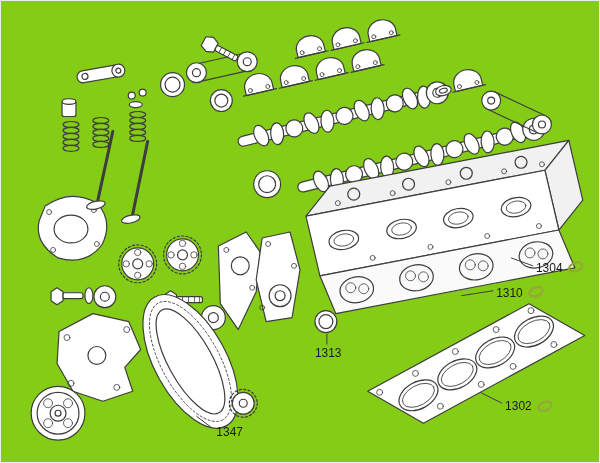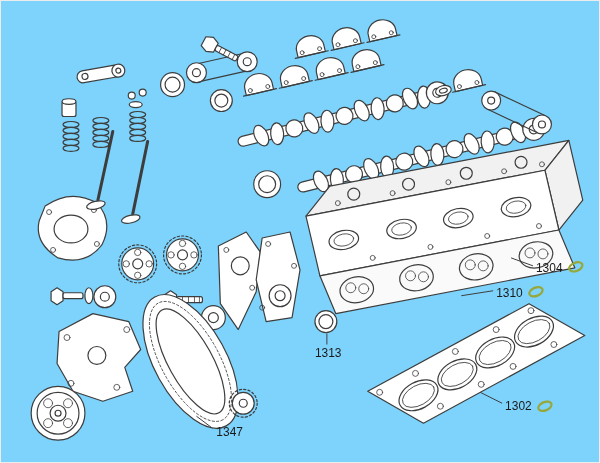--- a/index.html
+++ b/index.html
@@ -1,16 +1,16 @@
 <!DOCTYPE html>
 <html><head>
 <meta charset="utf-8">
 <style>
   html,body{margin:0;padding:0;background:#ffffff;}
-  .stage{position:relative;width:600px;height:463px;background:#7dd3fc;border:1px solid #ececec;box-sizing:border-box;overflow:hidden;}
+  .stage{position:relative;width:600px;height:463px;background:#84cc16;border:1px solid #ececec;box-sizing:border-box;overflow:hidden;}
   svg{display:block;}
   .ln{fill:none;stroke:#3d3d3d;stroke-width:1.2;stroke-linecap:round;stroke-linejoin:round;}
   .lnw{fill:#ffffff;stroke:#3d3d3d;stroke-width:1.2;stroke-linejoin:round;}
   .lng{fill:#f1f1f1;stroke:#3d3d3d;stroke-width:1.2;stroke-linejoin:round;}
   .lnl{fill:#fafafa;stroke:#3d3d3d;stroke-width:1.2;stroke-linejoin:round;}
   .thin{stroke-width:0.8;}
   .teeth{stroke-dasharray:2.2 2.2;}
   .stem{stroke-width:3;}
   .leader{stroke:#3d3d3d;stroke-width:1;fill:none;}
   .callout-text{font-family:"Liberation Sans",sans-serif;font-size:12px;fill:#1a1a1a;}

